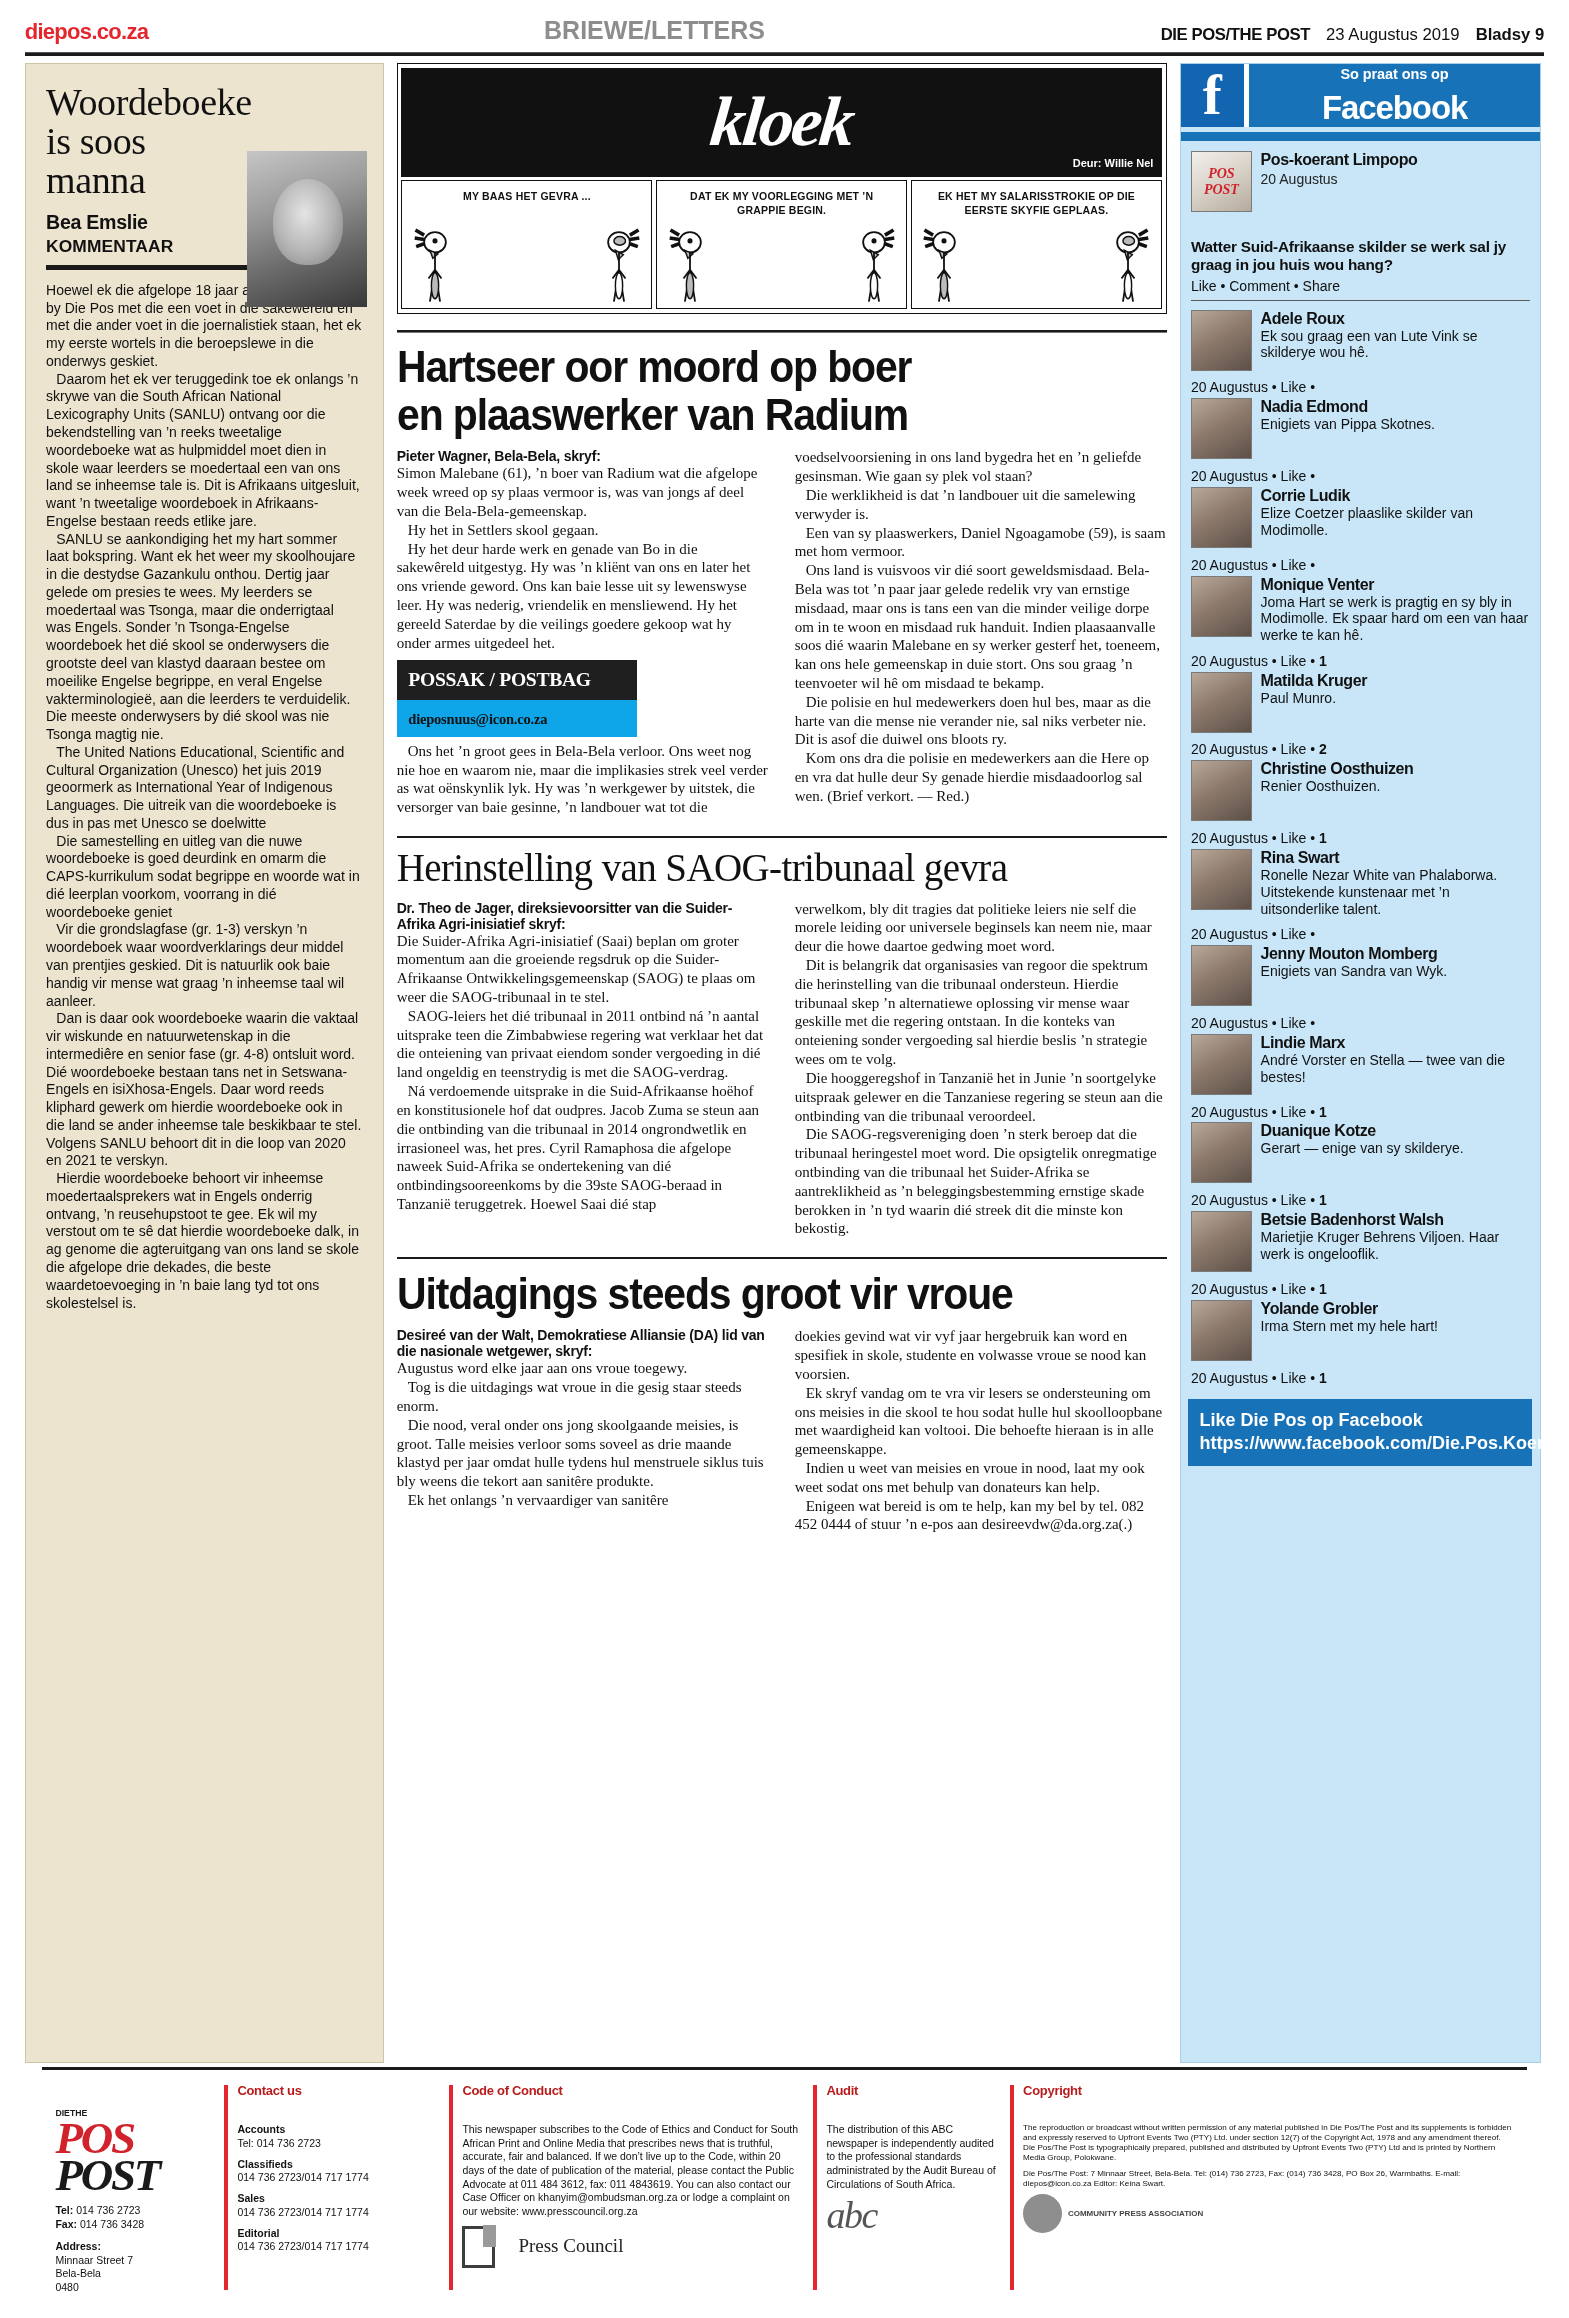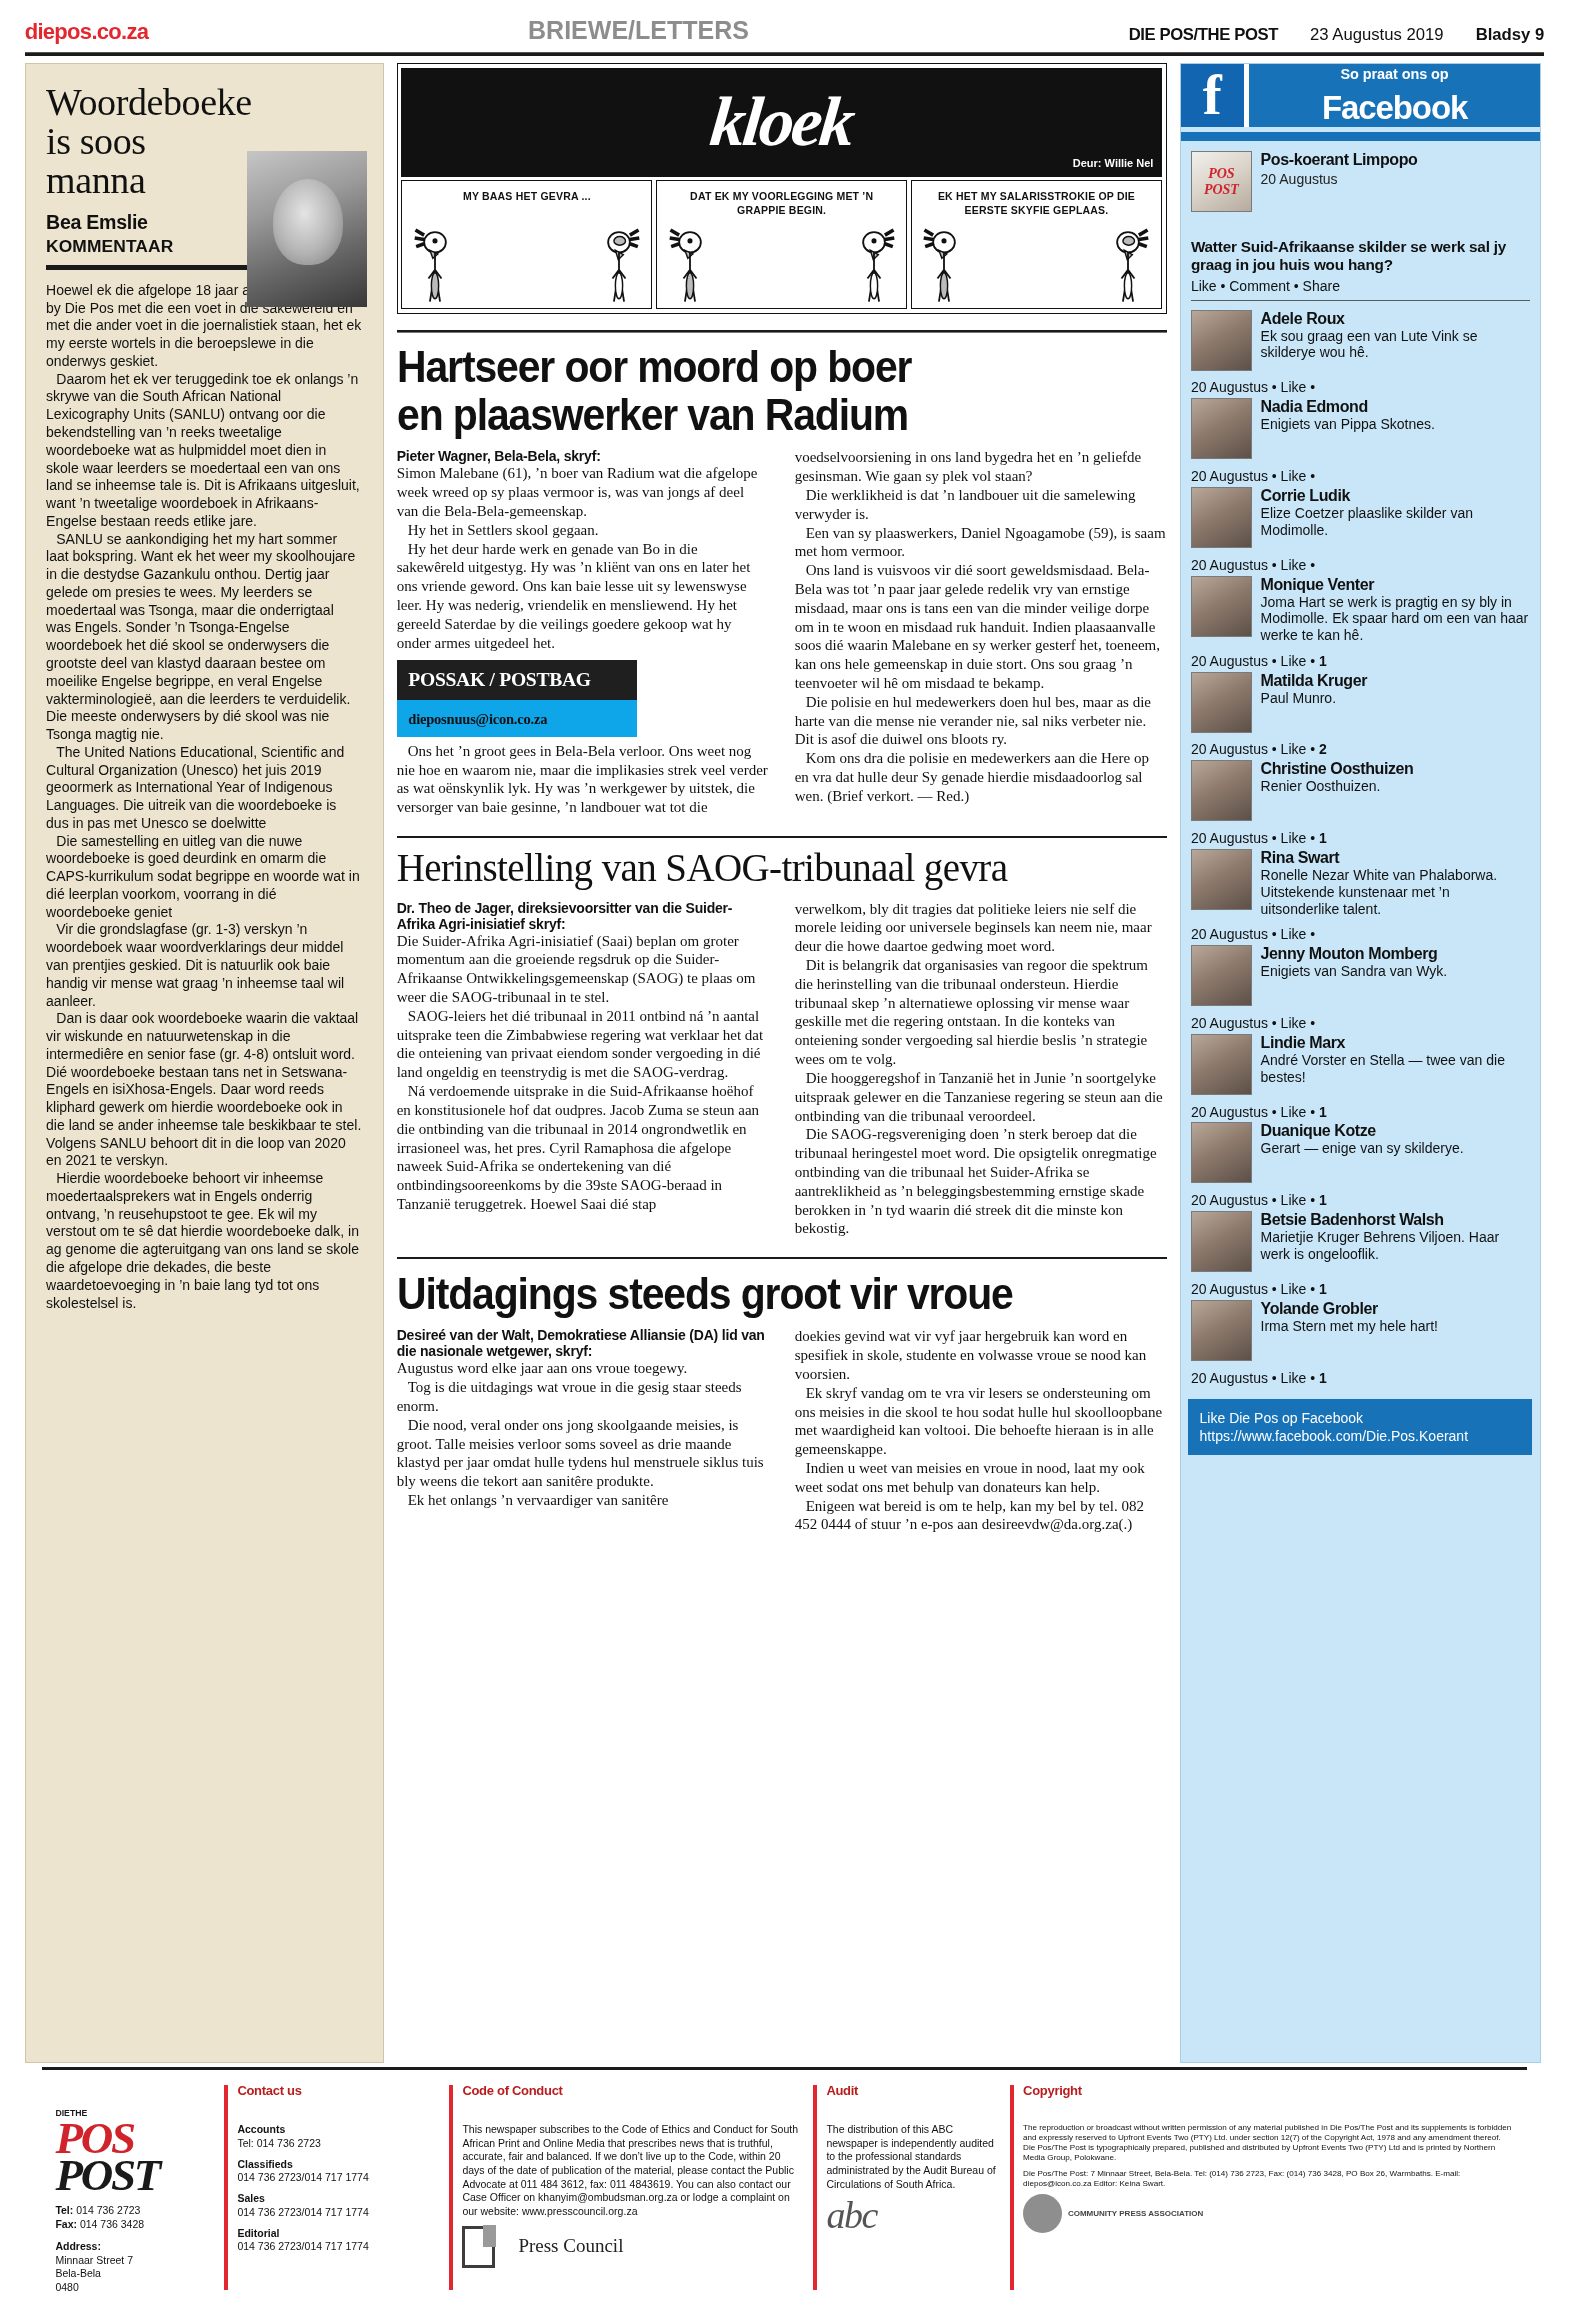--- a/index.html
+++ b/index.html
@@ -13,21 +13,21 @@
   }
   .page { width: 1569px; height: 1827px; position: relative; padding: 0 17.4px; }
 
   
   .masthead {
     display: flex; align-items: flex-end; justify-content: space-between;
     padding: 16px 7.3px 2.9px 7.3px;
   }
   .mh-left { color: #e4272e; font-weight: bold; font-size: 22px; letter-spacing: -0.7px; }
   .mh-center { color: #8d8d8d; font-weight: bold; font-size: 25px; letter-spacing: 0px; }
-  .mh-right { display: flex; align-items: center; gap: 32px; font-size: 16.7px; }
+  .mh-right { display: flex; align-items: center; gap: 16px; font-size: 16.7px; }
   .mh-right .nm { font-weight: bold; letter-spacing: -0.4px; }
   .mh-right .dt { font-weight: normal; }
   .mh-right .pg { font-weight: bold; }
   .mast-rule { height: 3.6px; background: #1a1a1a; margin: 4.4px 7.3px 0 7.3px; border-top:0.7px solid #555;}
 
   
   .grid {
     display: grid;
     grid-template-columns: 359px 796px 361px;
     gap: 0px;
@@ -160,21 +160,21 @@
     font-size:14px; display:flex; align-items:center; justify-content:center; text-align:center;
   }
   .fb-name { font-weight: bold; font-size: 16px; letter-spacing: -0.4px; }
   .fb-date { font-size: 14px; color: #222; margin-top: 1.5px; }
   .fb-q { font-weight: bold; font-size: 15.3px; line-height: 1.18; margin-top: 21px; letter-spacing:-0.2px;}
   .fb-text { font-size: 14px; line-height: 1.2; }
   .fb-meta { font-size: 14px; margin: 4.4px 0 2.9px 0; }
   .fb-meta .num { font-weight: bold; }
   .fb-sep { border-top: 0.7px solid #5b5b5b; margin: 5.8px 0 8.7px 0; }
   .fb-foot {
-    background: #1772b8; color: #fff; font-size: 14px; font-weight: normal;
+    background: #1772b8; color: #fff; font-size: 18px; font-weight: bold;
     padding: 10.2px 11.6px; line-height: 1.3; margin: 4.4px 7.3px 7.3px 7.3px;
   }
 
   
   .footer-rule { height: 2.9px; background: #1a1a1a; margin: 4.4px 25px 0 25px; }
   .footer {
     display: grid;
     grid-template-columns: 182px 225px 364px 196px 0.7px 1fr;
     gap: 0;
     padding: 13px 25px 7.3px 25px;

